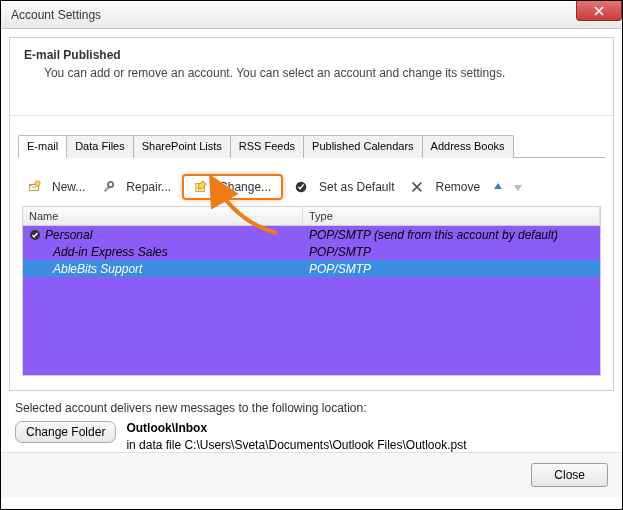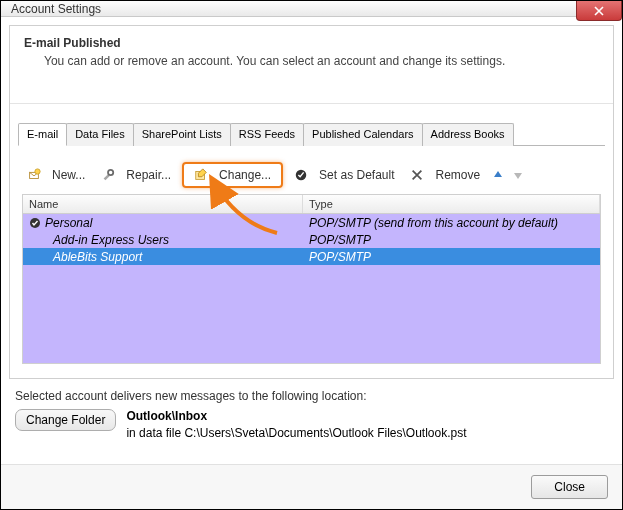--- a/index.html
+++ b/index.html
@@ -9,21 +9,21 @@
     font-size: 12px;
     background: #fff;
     width: 623px;
     height: 510px;
     overflow: hidden;
     border: 1px solid #000;
     position: relative;
   }
   
   .titlebar {
-    height: 16px;
+    height: 28px;
     background: linear-gradient(#fdfdfd, #e9e9e9);
     border-bottom: 1px solid #c9c9c9;
     display: flex;
     align-items: center;
     padding-left: 10px;
     position: relative;
   }
   .titlebar-title { color: #333; font-size: 12px; }
   .close-btn {
     position: absolute;
@@ -104,21 +104,21 @@
     padding: 4px 10px;
     box-shadow: 0 0 4px rgba(239,123,23,0.5);
   }
   .icon { width: 14px; height: 14px; display: inline-block; }
   .arrow-btn { width: 14px; height: 14px; display:inline-flex; align-items:center; justify-content:center; cursor:pointer; }
   
   .table-wrap {
     margin: 0 12px;
     border: 1px solid #cfcfcf;
     height: 170px;
-    background: #c4b5fd;
+    background: #8b5cf6;
     position: relative;
     overflow: hidden;
   }
   .thead {
     display: flex;
     background: linear-gradient(#fdfdfd,#ececec);
     border-bottom: 1px solid #cfcfcf;
     font-size: 11px;
     color: #333;
   }
@@ -156,21 +156,21 @@
     padding: 3px 10px;
     border-radius: 7px;
     font-size: 12px;
     cursor: pointer;
   }
   .loc-text b { font-weight: bold; }
   .loc-sub { color: #000000; margin-top: 3px; }
   
   .footer {
     position: absolute;
-    left: 0; right: 0; bottom: 0;
+    left: 0; right: 0; bottom: 12px;
     border-top: 1px solid #e1e1e1;
     padding: 10px 14px;
     display: flex;
     justify-content: flex-end;
     background: #f7f7f7;
   }
   .close-button {
     border: 1px solid #9c9c9c;
     background: linear-gradient(#fafafa,#e6e6e6);
     padding: 4px 22px;
@@ -273,21 +273,21 @@
           <svg class="check-ic" viewBox="0 0 12 12">
               <circle cx="6" cy="6" r="5" fill="#333"></circle>
               <path d="M3.5 6 L5 8 L8.5 4" stroke="#fff" stroke-width="1.4" fill="none"></path>
             </svg>
           <span>Personal</span>
         </div>
         <div class="tcell type">POP/SMTP (send from this account by default)</div>
       </div>
       <div class="trow">
         <div class="tcell name indent">
-            <span>Add-in Express Users</span>
+            <span>Add-in Express Sales</span>
           </div>
         <div class="tcell type">POP/SMTP</div>
       </div>
       <div class="trow selected">
         <div class="tcell name indent">
             <span>AbleBits Support</span>
           </div>
         <div class="tcell type">POP/SMTP</div>
       </div>
     </div>

